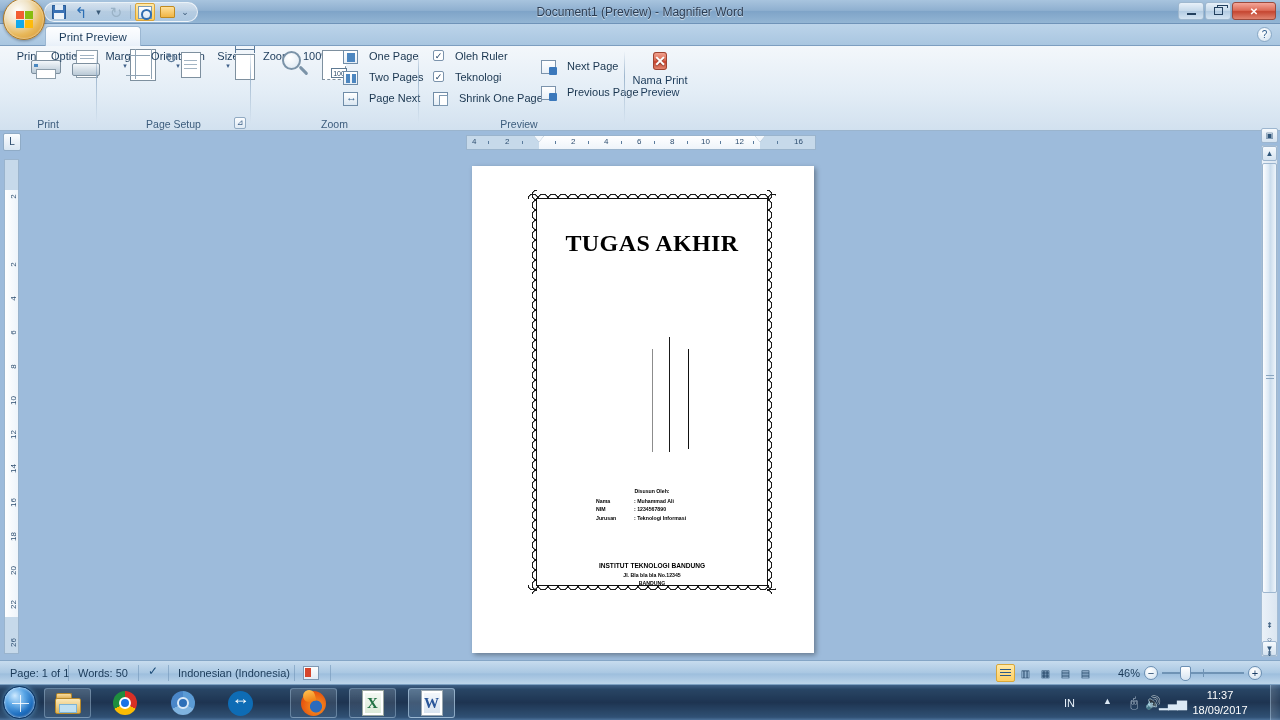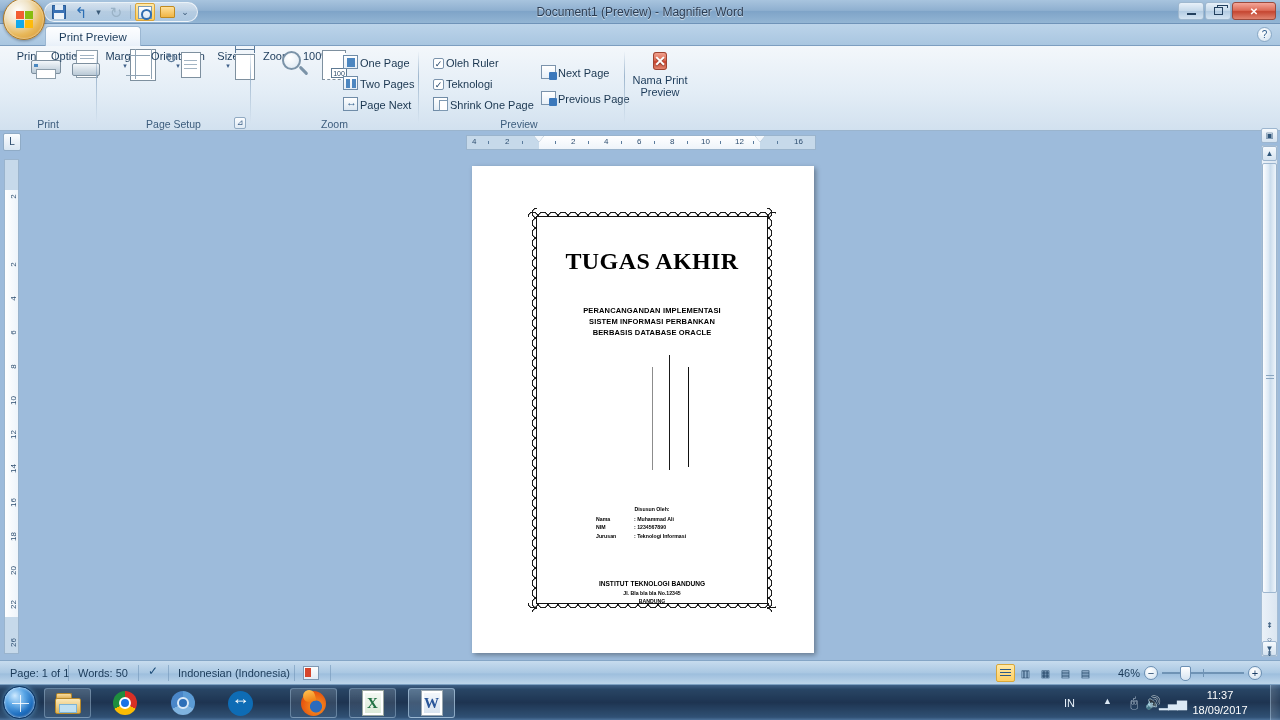--- a/index.html
+++ b/index.html
@@ -163,21 +163,21 @@
      transform: rotate(45deg); border-radius:2px; }
 
   
   .ic-100 .pg { position:absolute; left:5px; top:2px; width:24px; height:30px; background:#fff; border:1px solid #7e909f;
      border-right-style:dashed; border-bottom-style:dashed; }
   .ic-100 .badge { position:absolute; left:14px; top:20px; width:16px; height:10px; background:#fff; border:1px solid #5e7near;
      border:1px solid #5e7a93; font-size:7px; text-align:center; line-height:9px; color:#2a4a68; }
 
   
   .smallbtn {
-    position:absolute; height:19px; display:flex; align-items:flex-end; gap:2px;
+    position:absolute; height:19px; display:flex; align-items:flex-start; gap:11px;
     padding:0 4px; font-size:11px; color:#19354f; white-space:nowrap;
   }
   .sm-ic { width:15px; height:14px; position:relative; flex:0 0 auto; }
 
   .ic-onepage { background:linear-gradient(#ffffff,#e6eef6); border:1px solid #6f8ca8; }
   .ic-onepage::after{content:'';position:absolute;left:3px;top:2px;width:8px;height:9px;background:#4c86c0;}
   .ic-twopage { background:linear-gradient(#ffffff,#e6eef6); border:1px solid #6f8ca8; }
   .ic-twopage::before{content:'';position:absolute;left:2px;top:2px;width:4px;height:9px;background:#4c86c0;}
   .ic-twopage::after{content:'';position:absolute;left:8px;top:2px;width:4px;height:9px;background:#4c86c0;}
   .ic-pagewidth { background:linear-gradient(#ffffff,#dbe7f2); border:1px solid #6f8ca8; }
@@ -272,21 +272,21 @@
   .browse-btns { position:absolute; right:3px; bottom:-1px; width:15px; }
   .browse-btn { width:15px; height:14px; text-align:center; font-size:8px; color:#2b4f74; line-height:14px; }
 
   
   .page {
     position:absolute; left:472px; top:35px; width:342px; height:487px;
     background:#ffffff;
     box-shadow: 2px 2px 5px rgba(0,0,0,0.35);
   }
   .stamp {
-    position:absolute; left:56px; top:42px; width:248px; height:404px;
+    position:absolute; left:56px; top:24px; width:248px; height:404px;
   }
   
   .scal-top, .scal-bottom {
     position:absolute; left:0; width:248px; height:9px;
     background-image: radial-gradient(circle at 5px 9px, transparent 4.2px, #1a1a1a 4.4px, #1a1a1a 5.2px, transparent 5.4px);
     background-size: 10px 9px; background-repeat: repeat-x;
   }
   .scal-top { top:0; }
   .scal-bottom { bottom:0; transform: scaleY(-1); }
   .scal-left, .scal-right {
@@ -677,25 +677,20 @@
     <div class="stamp">
       <span class="scal-top"></span>
       <span class="scal-bottom"></span>
       <span class="scal-left"></span>
       <span class="scal-right"></span>
       <div class="stamp-inner">
         <div class="doc-content">
 
           <div class="doc-title">TUGAS AKHIR</div>
 
-          <div class="doc-sub">
-            <div>PERANCANGANDAN IMPLEMENTASI</div>
-            <div>SISTEM INFORMASI PERBANKAN</div>
-            <div>BERBASIS DATABASE ORACLE</div>
-          </div>
 
           <div class="logo-lines">
             <i class="l1"></i>
             <i class="l2"></i>
             <i class="l3"></i>
           </div>
 
           <div class="author-block">
             <div class="author-title">Disusun Oleh:</div>
             <div class="author-row">

